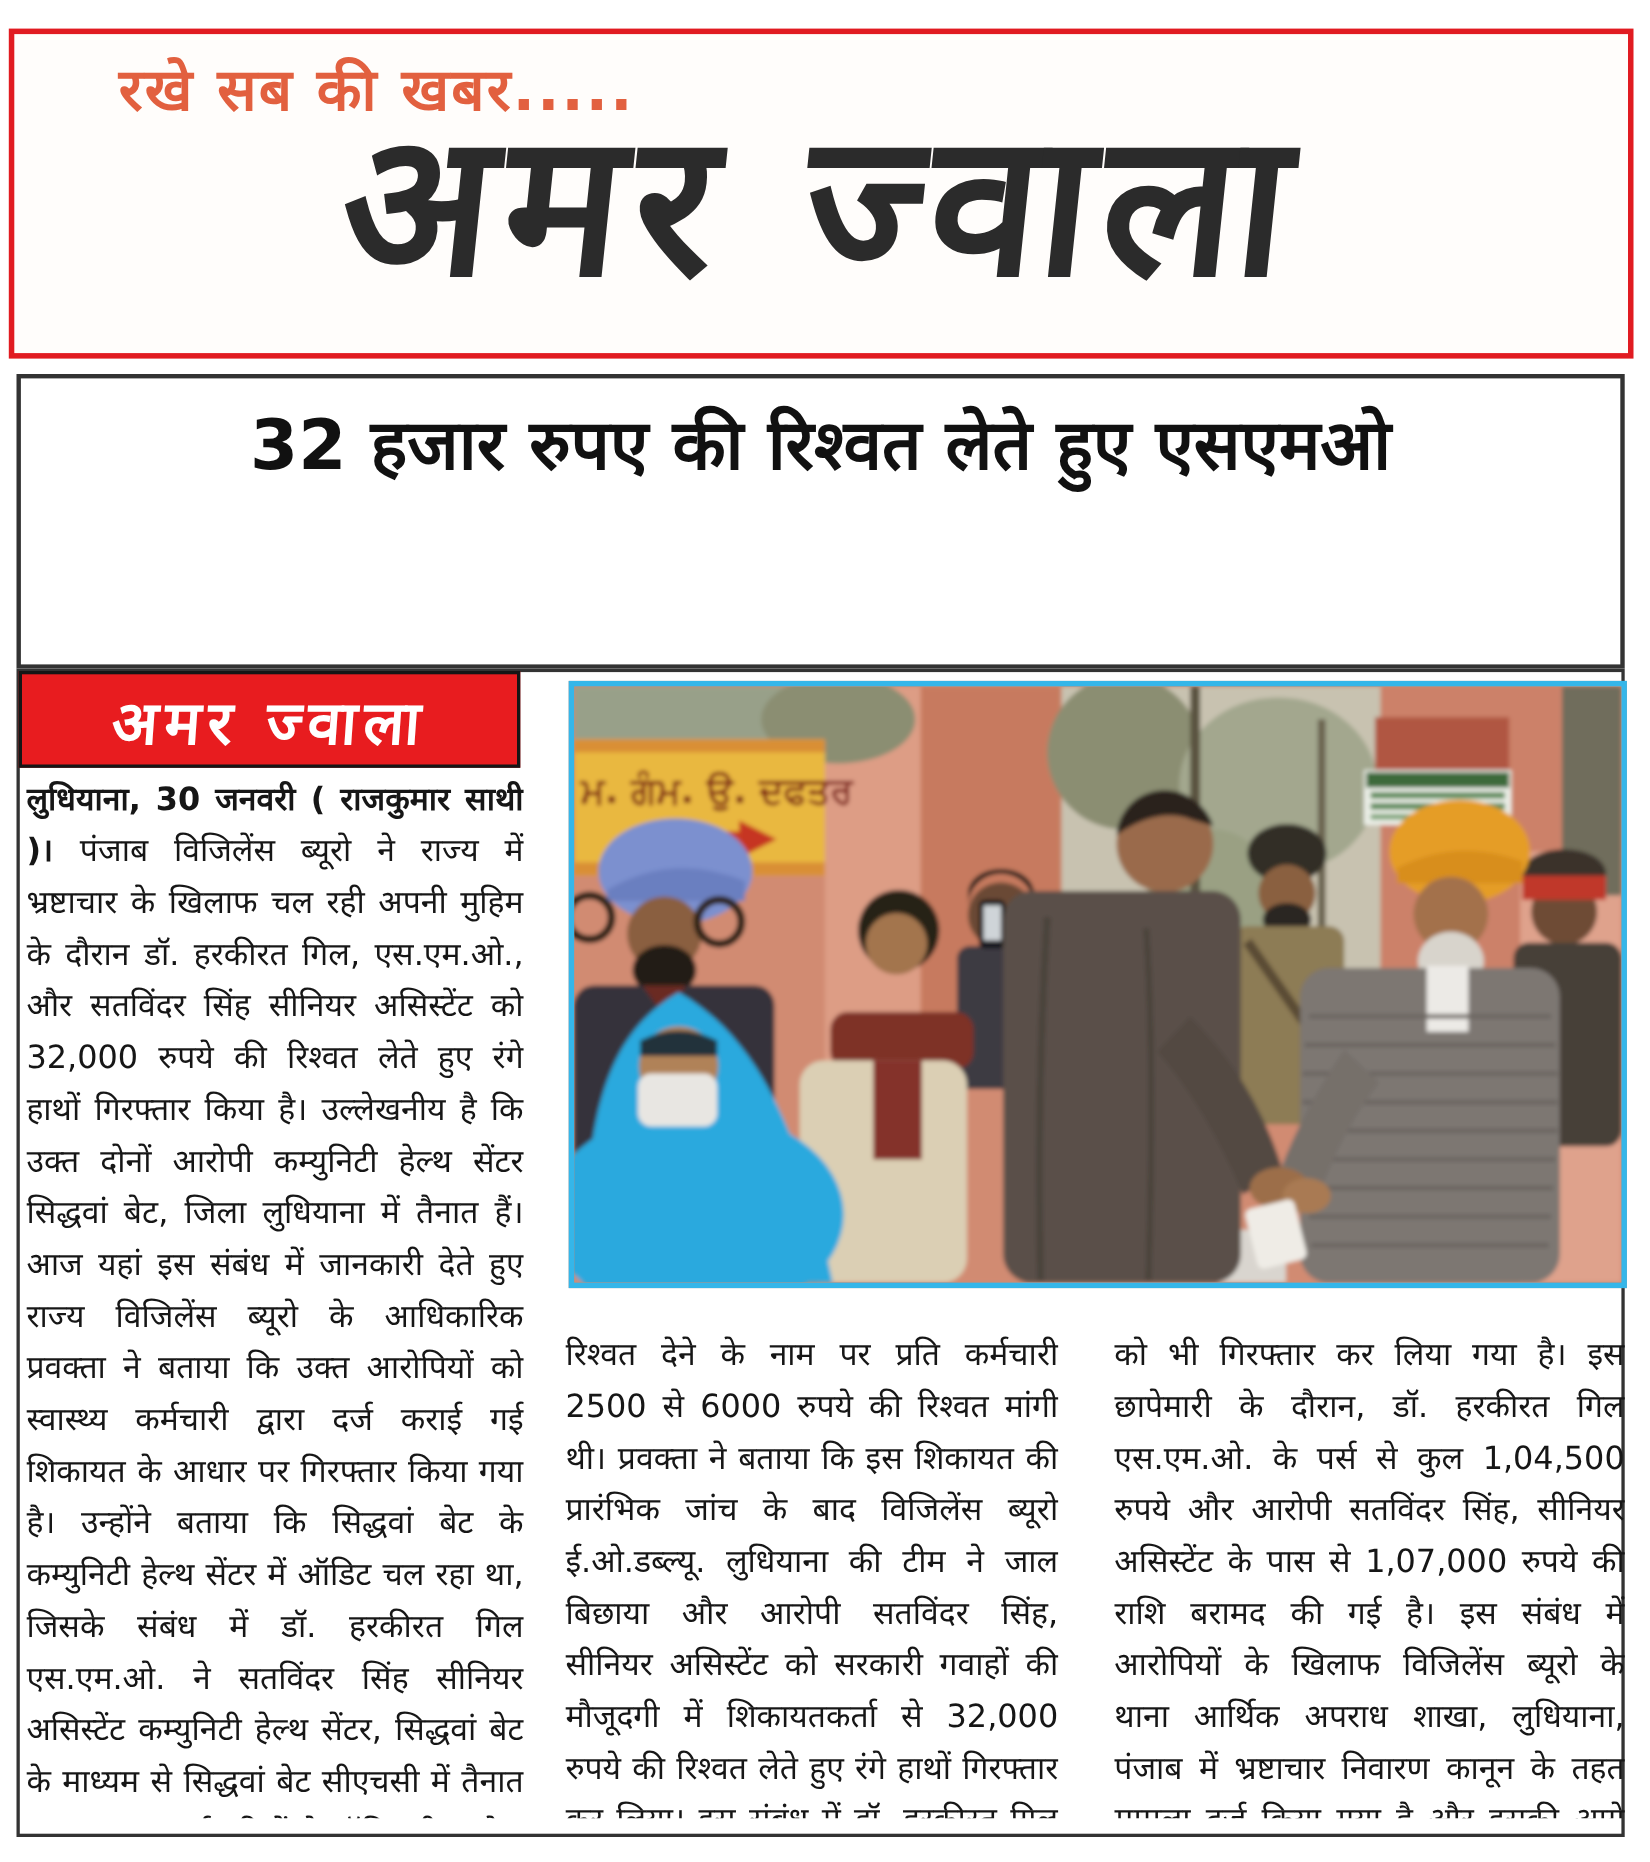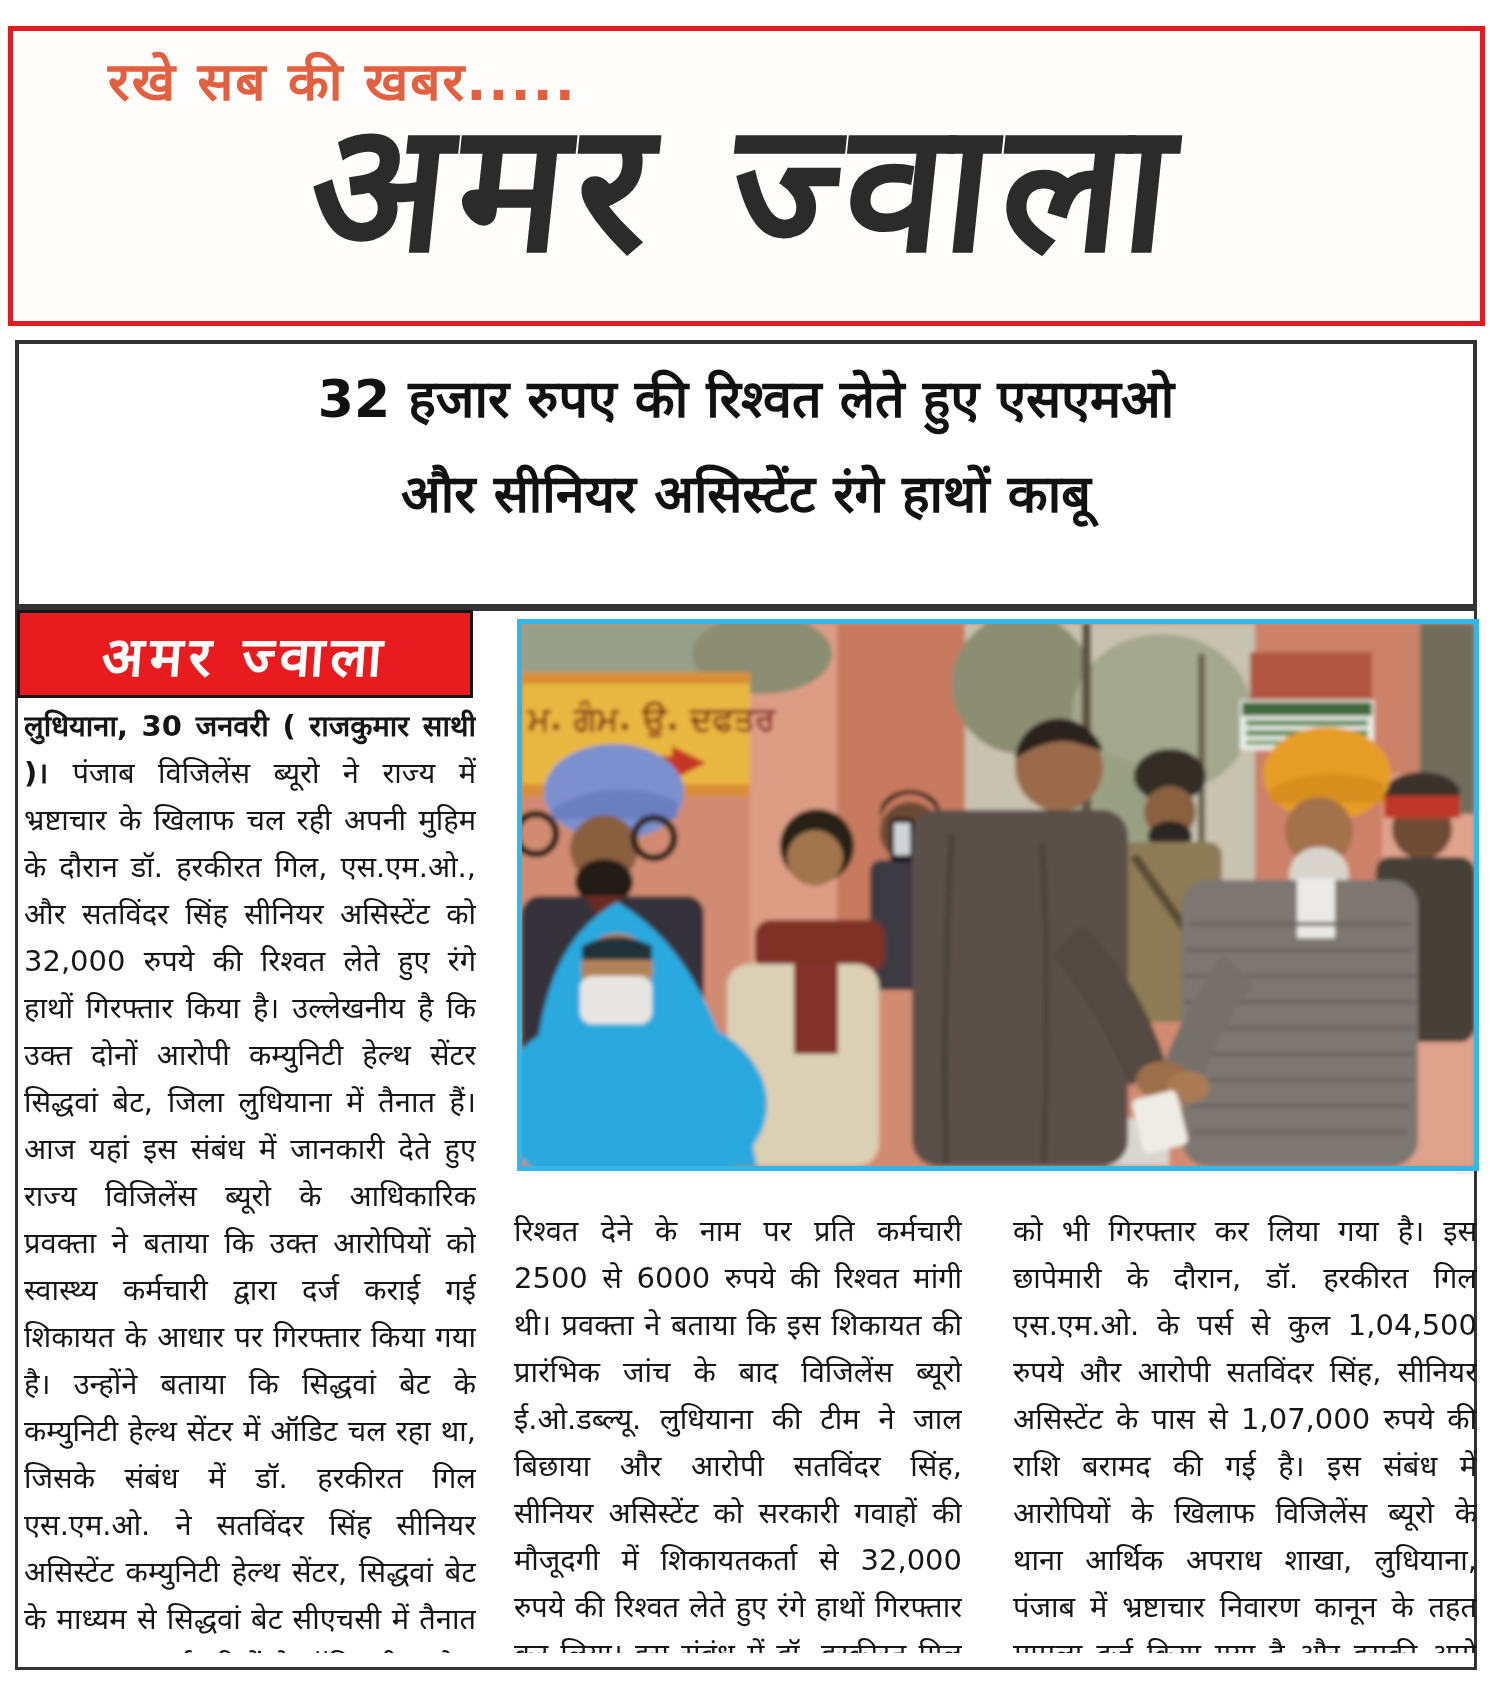--- a/index.html
+++ b/index.html
@@ -11,21 +11,21 @@
                 border:5px solid #e11b21;box-sizing:border-box;background:#fffdfb;}
   .tagline{position:absolute;left:95px;top:12px;font-size:53px;font-weight:bold;
            color:#e2603f;letter-spacing:2px;white-space:nowrap;}
   .masthead-title{position:absolute;left:0;right:0;top:58px;text-align:center;
            font-size:180px;line-height:1.1;font-weight:bold;color:#2b2b2b;
            transform:skewX(-6deg);letter-spacing:10px;white-space:nowrap;}
 
   
   .headline-box{position:absolute;left:15px;top:340px;width:1462px;height:268px;
                 border:4px solid #333;box-sizing:border-box;background:#fff;}
-  .headline-line{text-align:center;font-weight:bold;color:#111;font-size:52px;
+  .headline-line{text-align:center;font-weight:bold;color:#111;font-size:63px;
                  line-height:1.05;white-space:nowrap;}
   .hl1{margin-top:28px;}
   .hl2{margin-top:40px;}
 
   
   .article-box{position:absolute;left:15px;top:608px;width:1462px;height:1062px;
                border:3px solid #333;box-sizing:border-box;background:#fff;}
   .brand-box{position:absolute;left:-1px;top:-1px;width:456px;height:88px;
              background:#e81c1f;border:3px solid #151515;box-sizing:border-box;
              display:flex;align-items:center;justify-content:center;}
@@ -48,21 +48,20 @@
 
 <div id="canvas">
 
   <div class="masthead-box">
     <div class="tagline">रखे सब  की खबर.....</div>
     <div class="masthead-title">अमर ज्वाला</div>
   </div>
 
   <div class="headline-box">
     <div class="headline-line hl1">32 हजार रुपए की रिश्वत लेते हुए एसएमओ</div>
-    <div class="headline-line hl2">और सीनियर असिस्टेंट  रंगे हाथों काबू</div>
   </div>
 
   <div class="article-box">
 
     <div class="brand-box">
       <span>अमर ज्वाला</span>
     </div>
 
     <div class="photo">
       <svg viewBox="0 0 952 542" preserveAspectRatio="none">

